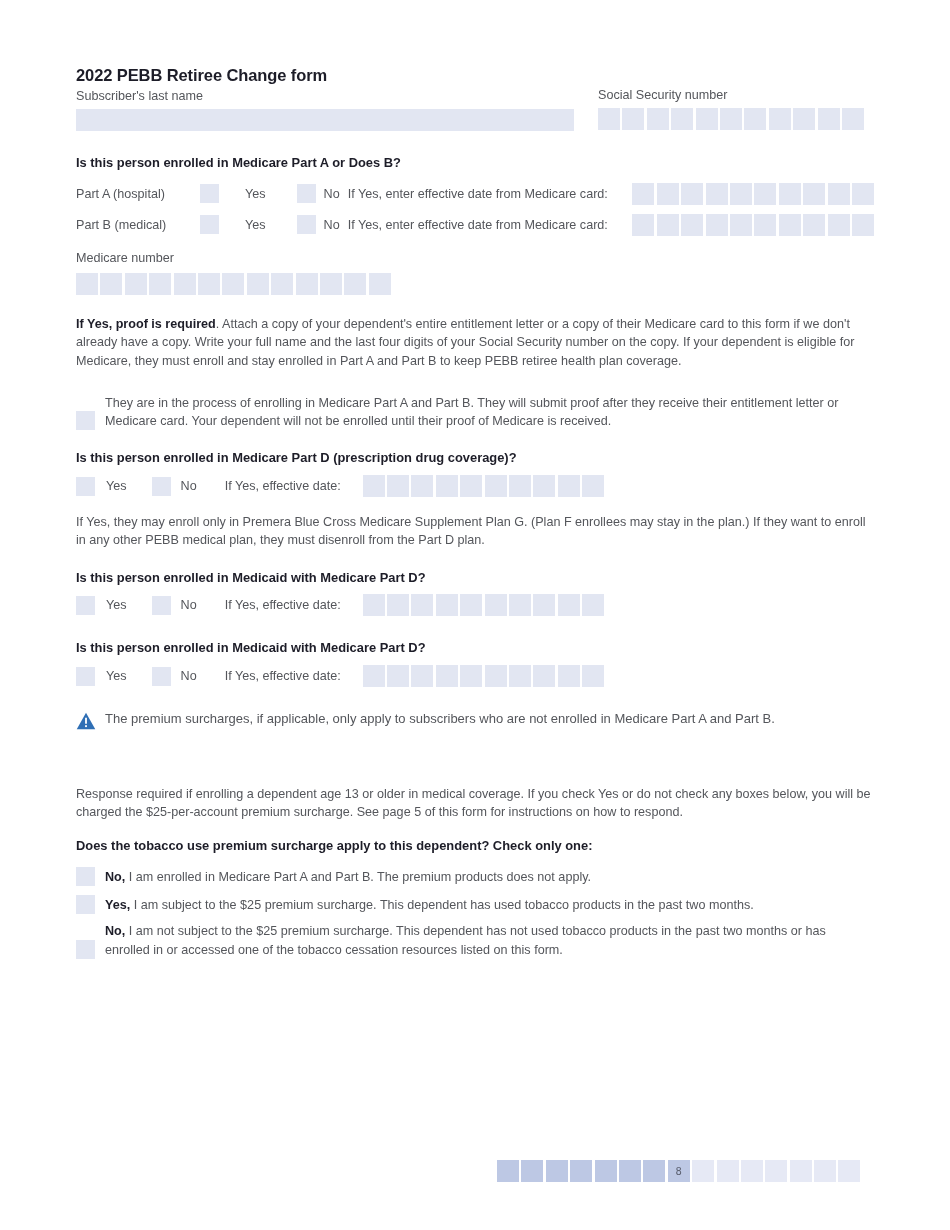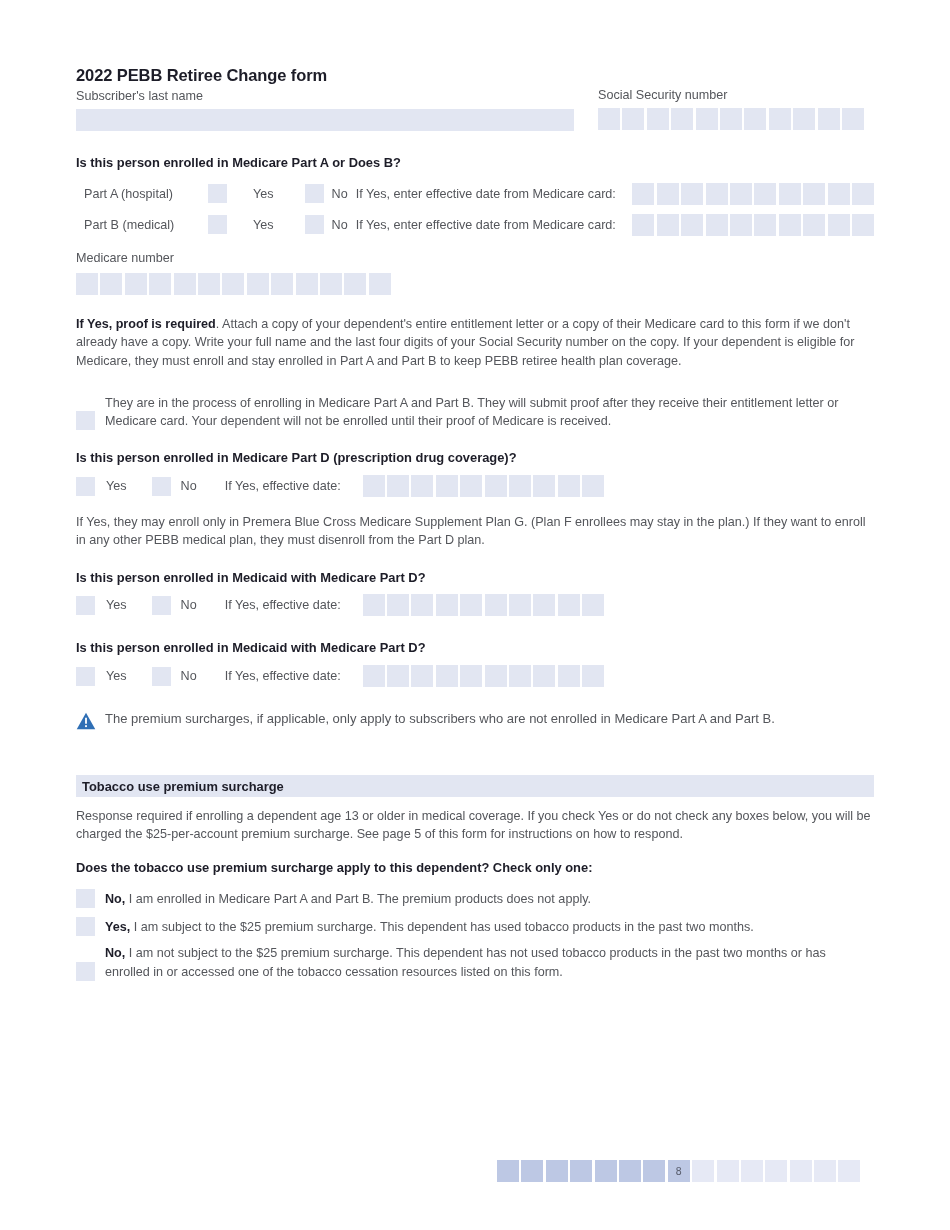--- a/index.html
+++ b/index.html
@@ -173,21 +173,21 @@
           <div class="cell"></div>
         </div>
     </div>
   </div>
 
   <div class="sp24"></div>
 
   <div class="q-head">Is this person enrolled in Medicare Part A or Does B?</div>
   <div class="sp10"></div>
 
-  <div style="position:relative;margin-left:8px;">
+  <div style="position:relative;">
     <div class="ab-row">
       <div class="ab-name">Part A (hospital)</div>
       <div class="chk"></div>
       <div class="ab-gap1"></div>
       <span class="inline-lbl">Yes</span>
       <div style="width:31px;"></div>
       <div class="chk"></div>
       <div class="ab-gap2" style="width:8px;"></div>
       <span class="inline-lbl">No</span>
       <span class="ab-note" style="margin-left:8px;">If Yes, enter effective date from Medicare card:</span>
@@ -334,21 +334,20 @@
     <svg class="warn-ico" viewBox="0 0 22 20">
       <path d="M11 1 L21.2 19 L0.8 19 Z" fill="#2f6fb5"></path>
       <rect x="10" y="6.4" width="2" height="6.6" fill="#ffffff"></rect>
       <rect x="10" y="14.6" width="2" height="2.1" fill="#ffffff"></rect>
     </svg>
     <div class="warn-txt">The premium surcharges, if applicable, only apply to subscribers who are not enrolled in Medicare Part A and Part B.</div>
   </div>
 
   <div class="sp24"></div>
   <div class="sp20"></div>
-  <div class="sec-bar">Tobacco use premium surcharge</div>
   <div class="sp10"></div>
   <p class="body-text">Response required if enrolling a dependent age 13 or older in medical coverage. If you check Yes or do not check any boxes below, you will be charged the $25-per-account premium surcharge. See page 5 of this form for instructions on how to respond.</p>
   <div class="sp16"></div>
   <div class="q-head">Does the tobacco use premium surcharge apply to this dependent? Check only one:</div>
 
   <div class="sp12"></div>
   <div class="cb-block">
     <div class="chk"></div>
     <div class="txt body-text"><b>No,</b><span> I am enrolled in Medicare Part A and Part B. The premium products does not apply.</span></div>
   </div>

